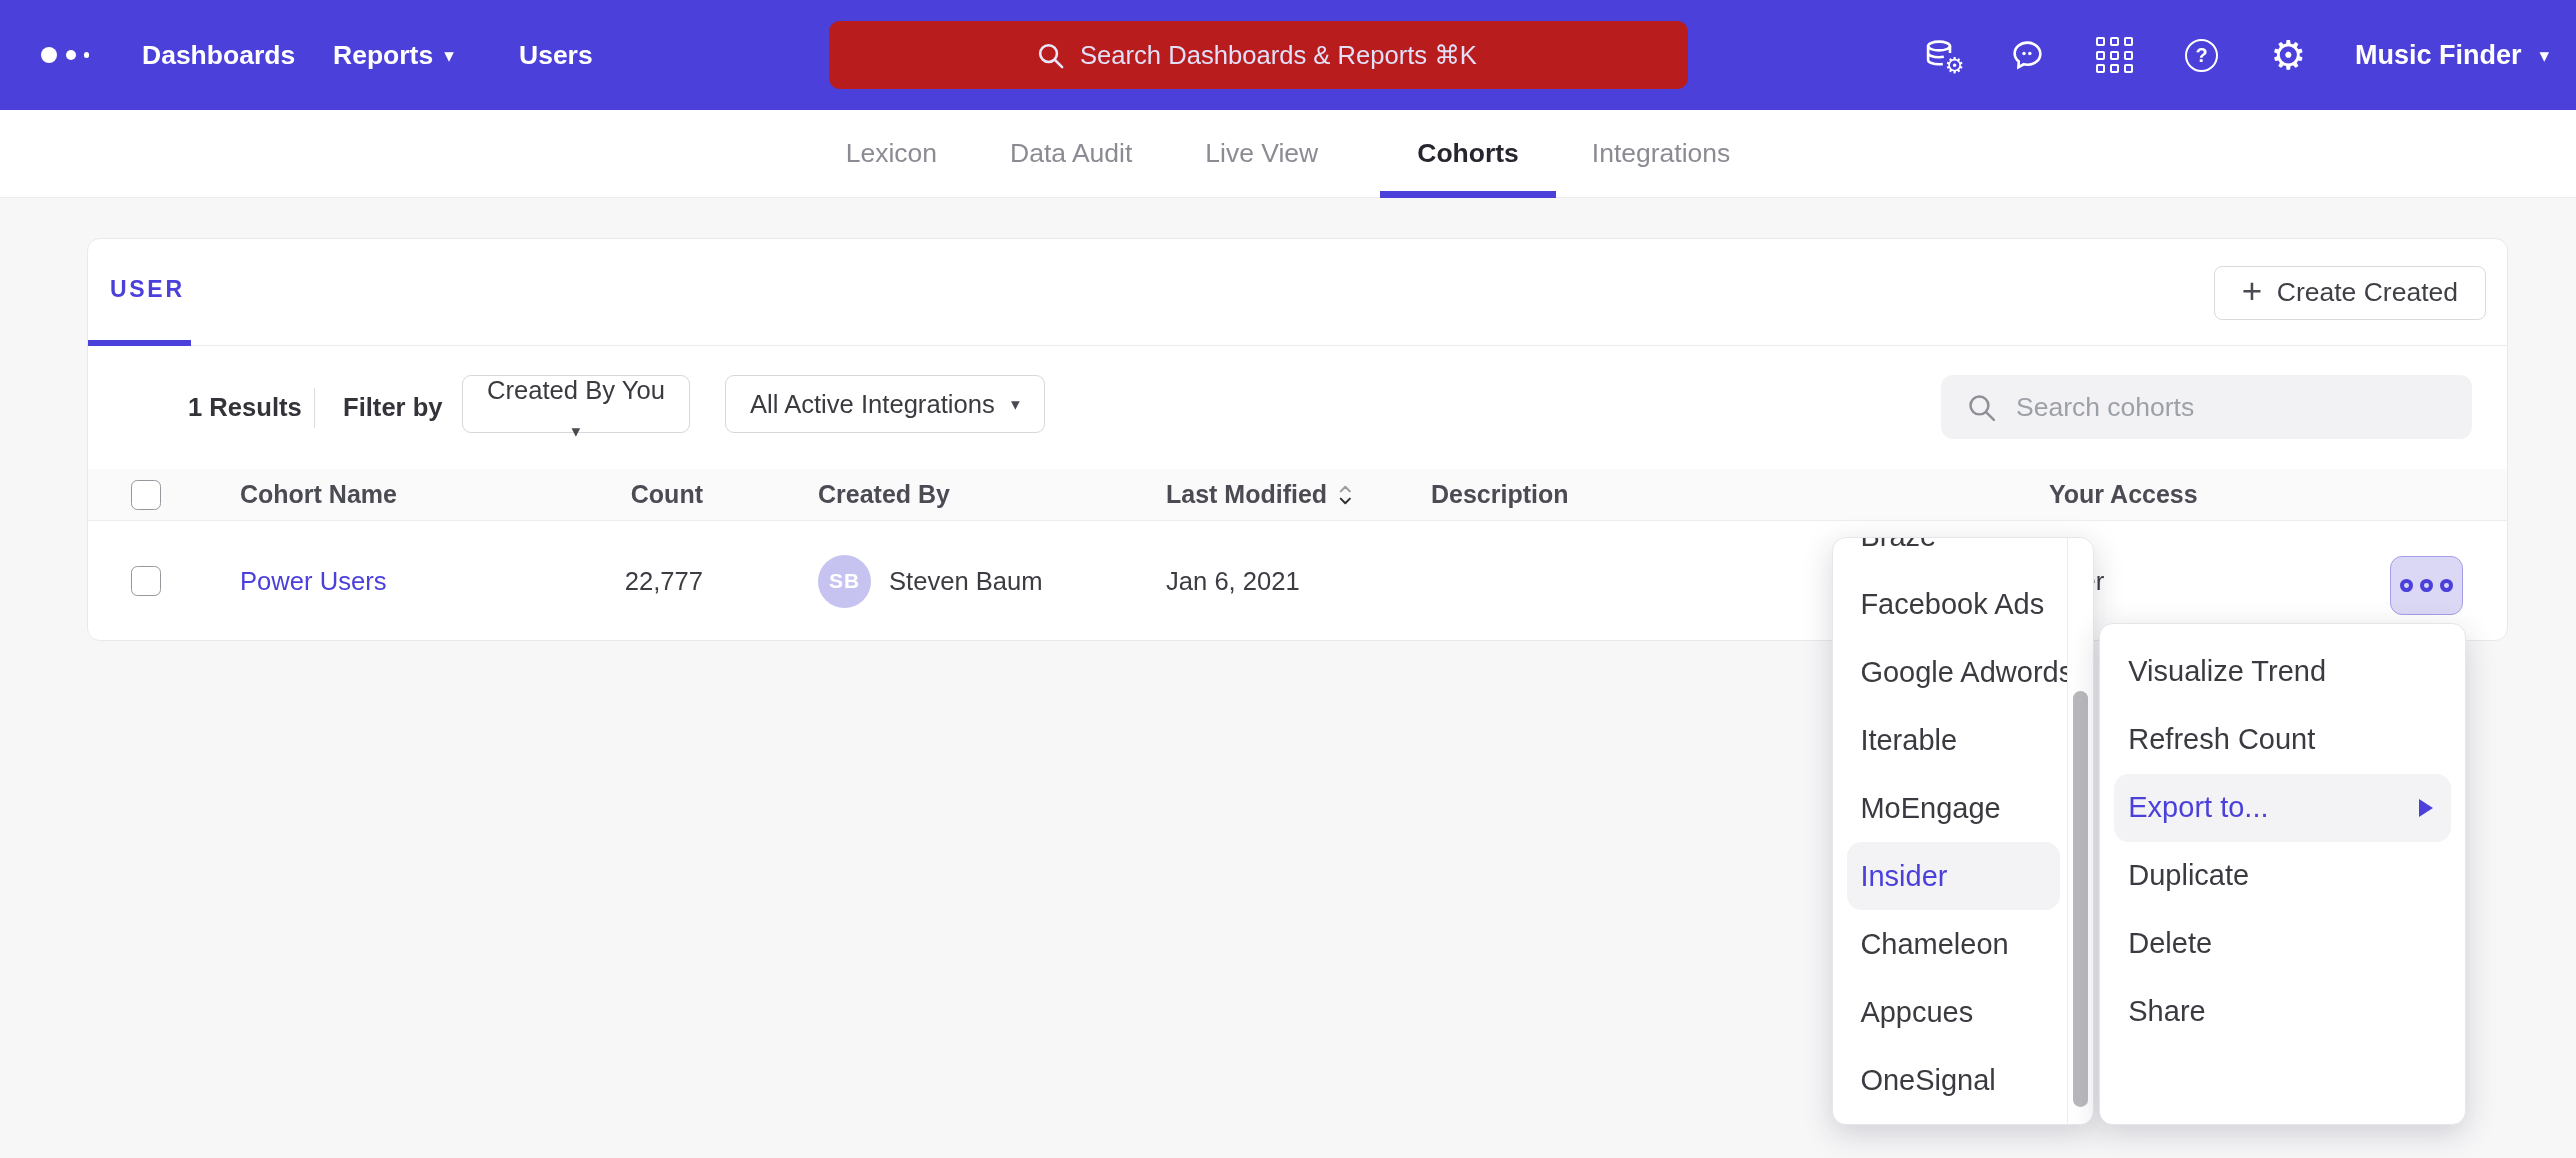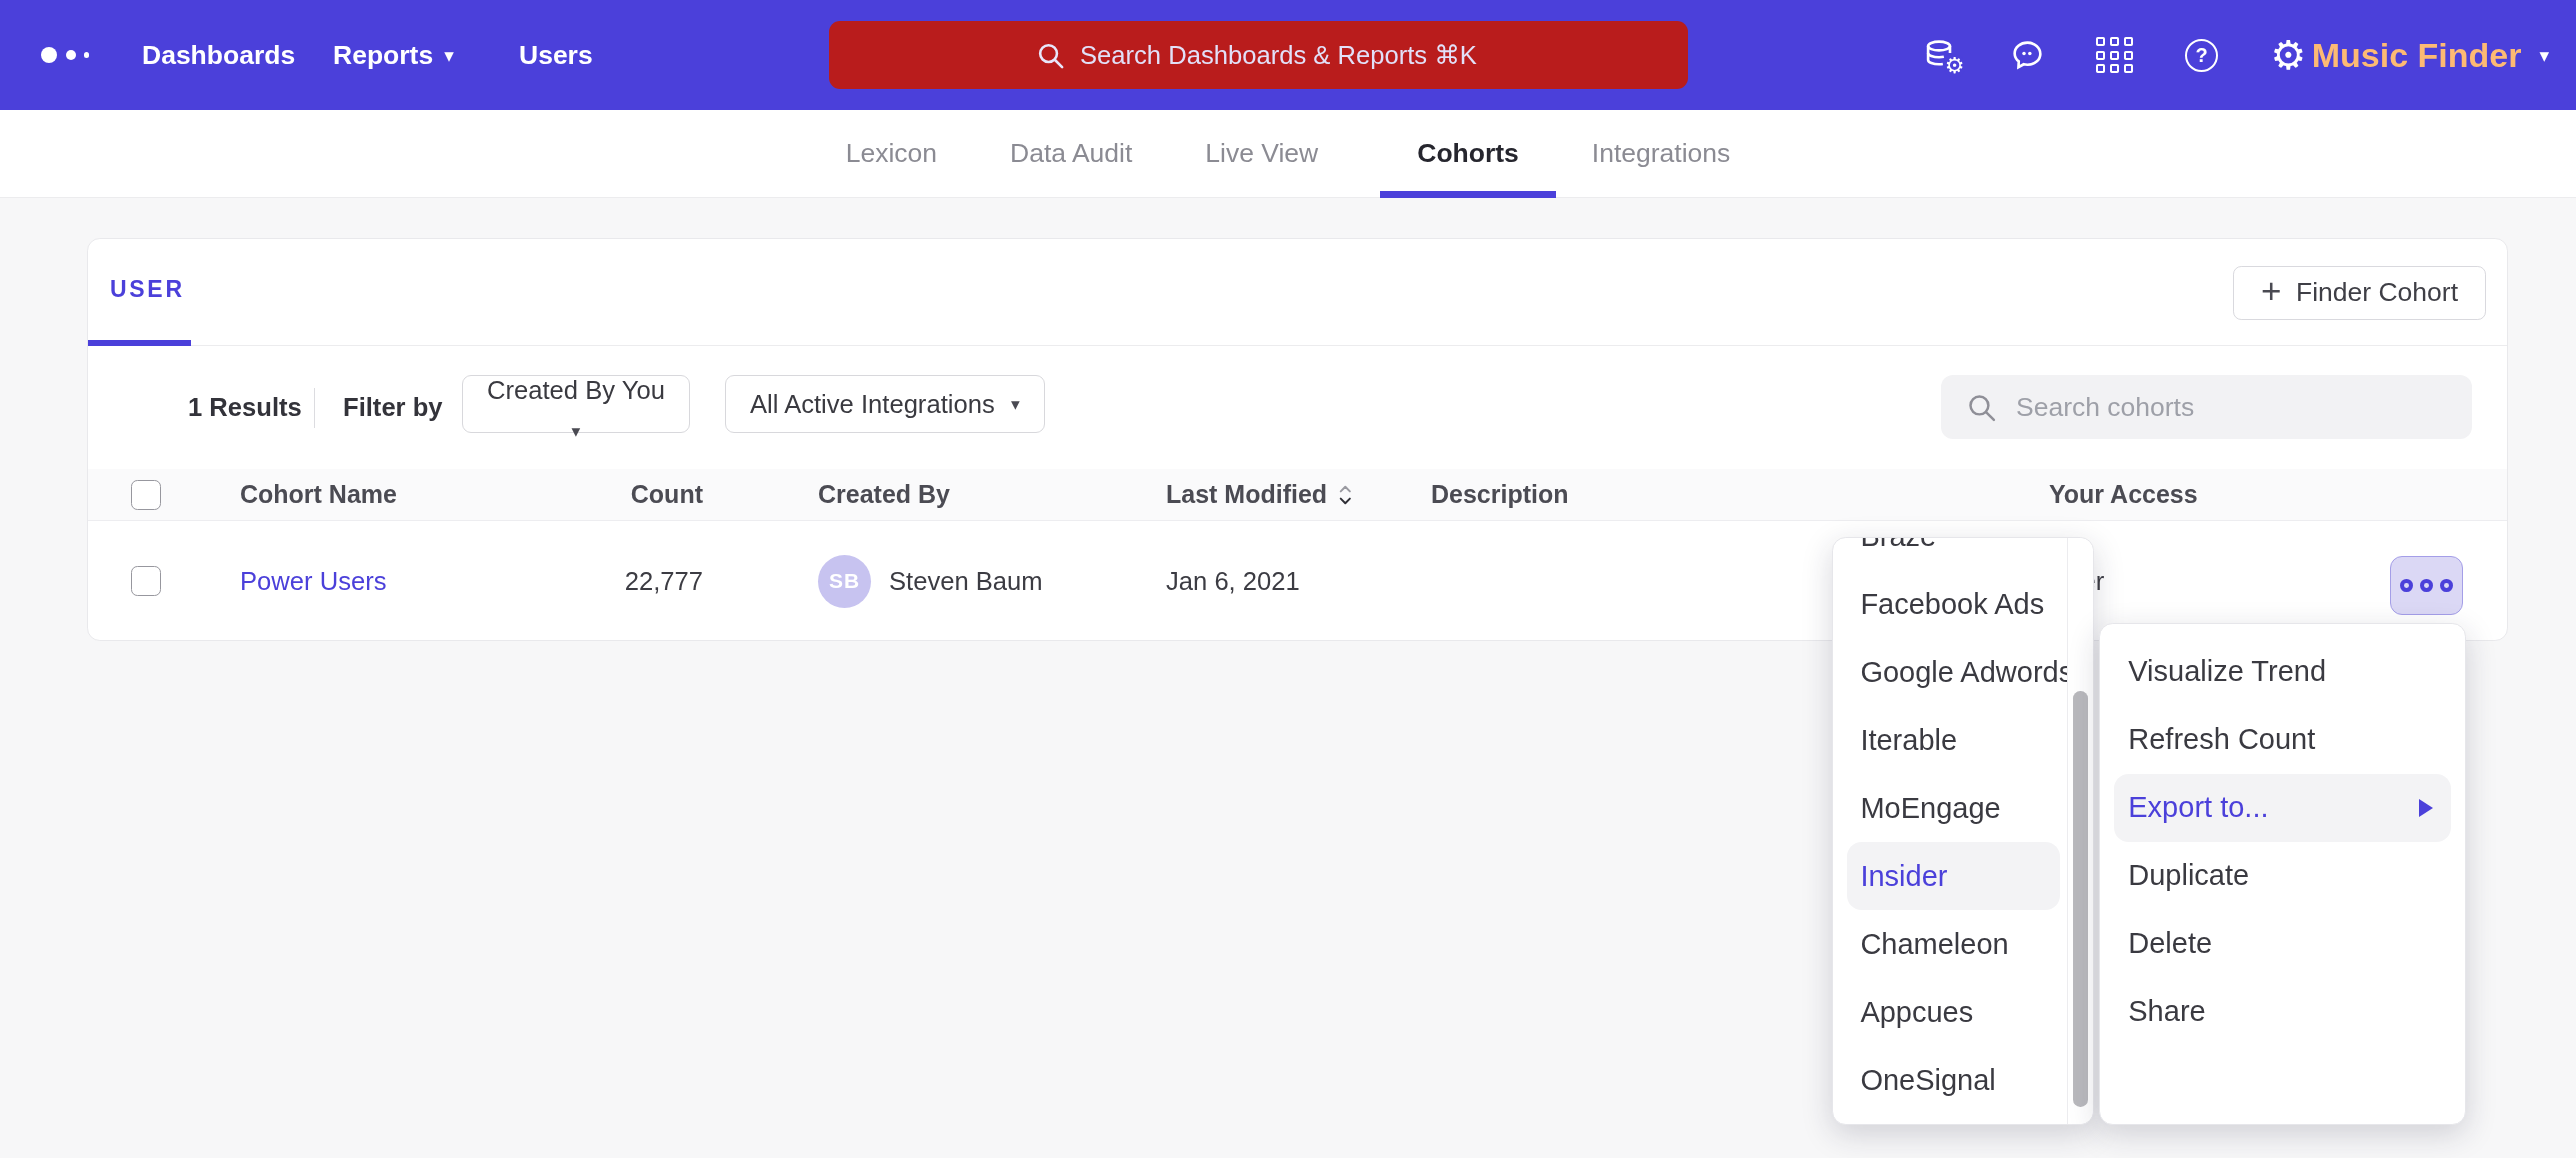--- a/index.html
+++ b/index.html
@@ -32,21 +32,21 @@
   .nav-icon { width:35px; height:35px; display:flex; align-items:center; justify-content:center; position:relative; cursor:pointer; }
   .help-circle { width:33px; height:33px; border:2.3px solid #fff; border-radius:50%;
                  display:flex; align-items:center; justify-content:center; color:#fff; font-size:20px; font-weight:700; }
   .grid-icon { display:grid; grid-template-columns:repeat(3,9px); grid-template-rows:repeat(3,9px); gap:4.6px; }
   .grid-icon span { width:9px; height:9px; border:2.3px solid #fff; border-radius:1.8px; }
   .gear-glyph { color:#fff; font-size:40px; line-height:1; }
   .db-gear { position:relative; }
   .db-gear .mini-gear { position:absolute; right:-7.3px; bottom:-5.5px; color:#fff; font-size:22px; line-height:1;
                         background:#4b40da; border-radius:50%; padding:0.9px; }
   .nav-account { position:absolute; right:27px; top:0; height:110px; display:flex; align-items:center; gap:18px; cursor:pointer; }
-  .nav-account .acct-name { color:#fdba74; font-size:34px; font-weight:700; }
+  .nav-account .acct-name { color:#ffffff; font-size:27px; font-weight:700; }
 
   
   .tabs-bar { position:absolute; left:0; top:110px; width:2576px; height:88px; background:#fff;
               border-bottom:0.9px solid #ececee; display:flex; align-items:center; justify-content:center; gap:73px; }
   .tab { font-size:26.5px; color:#8b8b93; font-weight:500; height:88px; display:flex; align-items:center; position:relative; cursor:pointer; }
   .tab.active { color:#26262e; font-weight:700;margin-left:26px; }
   .tab.active::after { content:""; position:absolute; left:-37px; right:-37px; bottom:0; height:6.4px; background:#4b40da; }
 
   
   .card { position:absolute; left:87px; top:238px; width:2421px; height:403px; background:#fff;
@@ -192,21 +192,21 @@
   <div class="tab">Integrations</div>
 </div>
 
 <div class="card">
 
   <div class="type-row">
     <div class="type-tab">USER</div>
     <div class="type-underline"></div>
     <button class="create-btn">
       <span class="plus">+</span>
-      <span>Finder Cohort</span>
+      <span>Create Created</span>
     </button>
   </div>
 
   <div class="filter-row">
     <div class="results">1 Results</div>
     <div class="vdivider"></div>
     <div class="filter-by">Filter by</div>
     <button class="dropdown-btn dd-created">
       <span>Created By You</span>
       <span class="caret-dark">▾</span>

